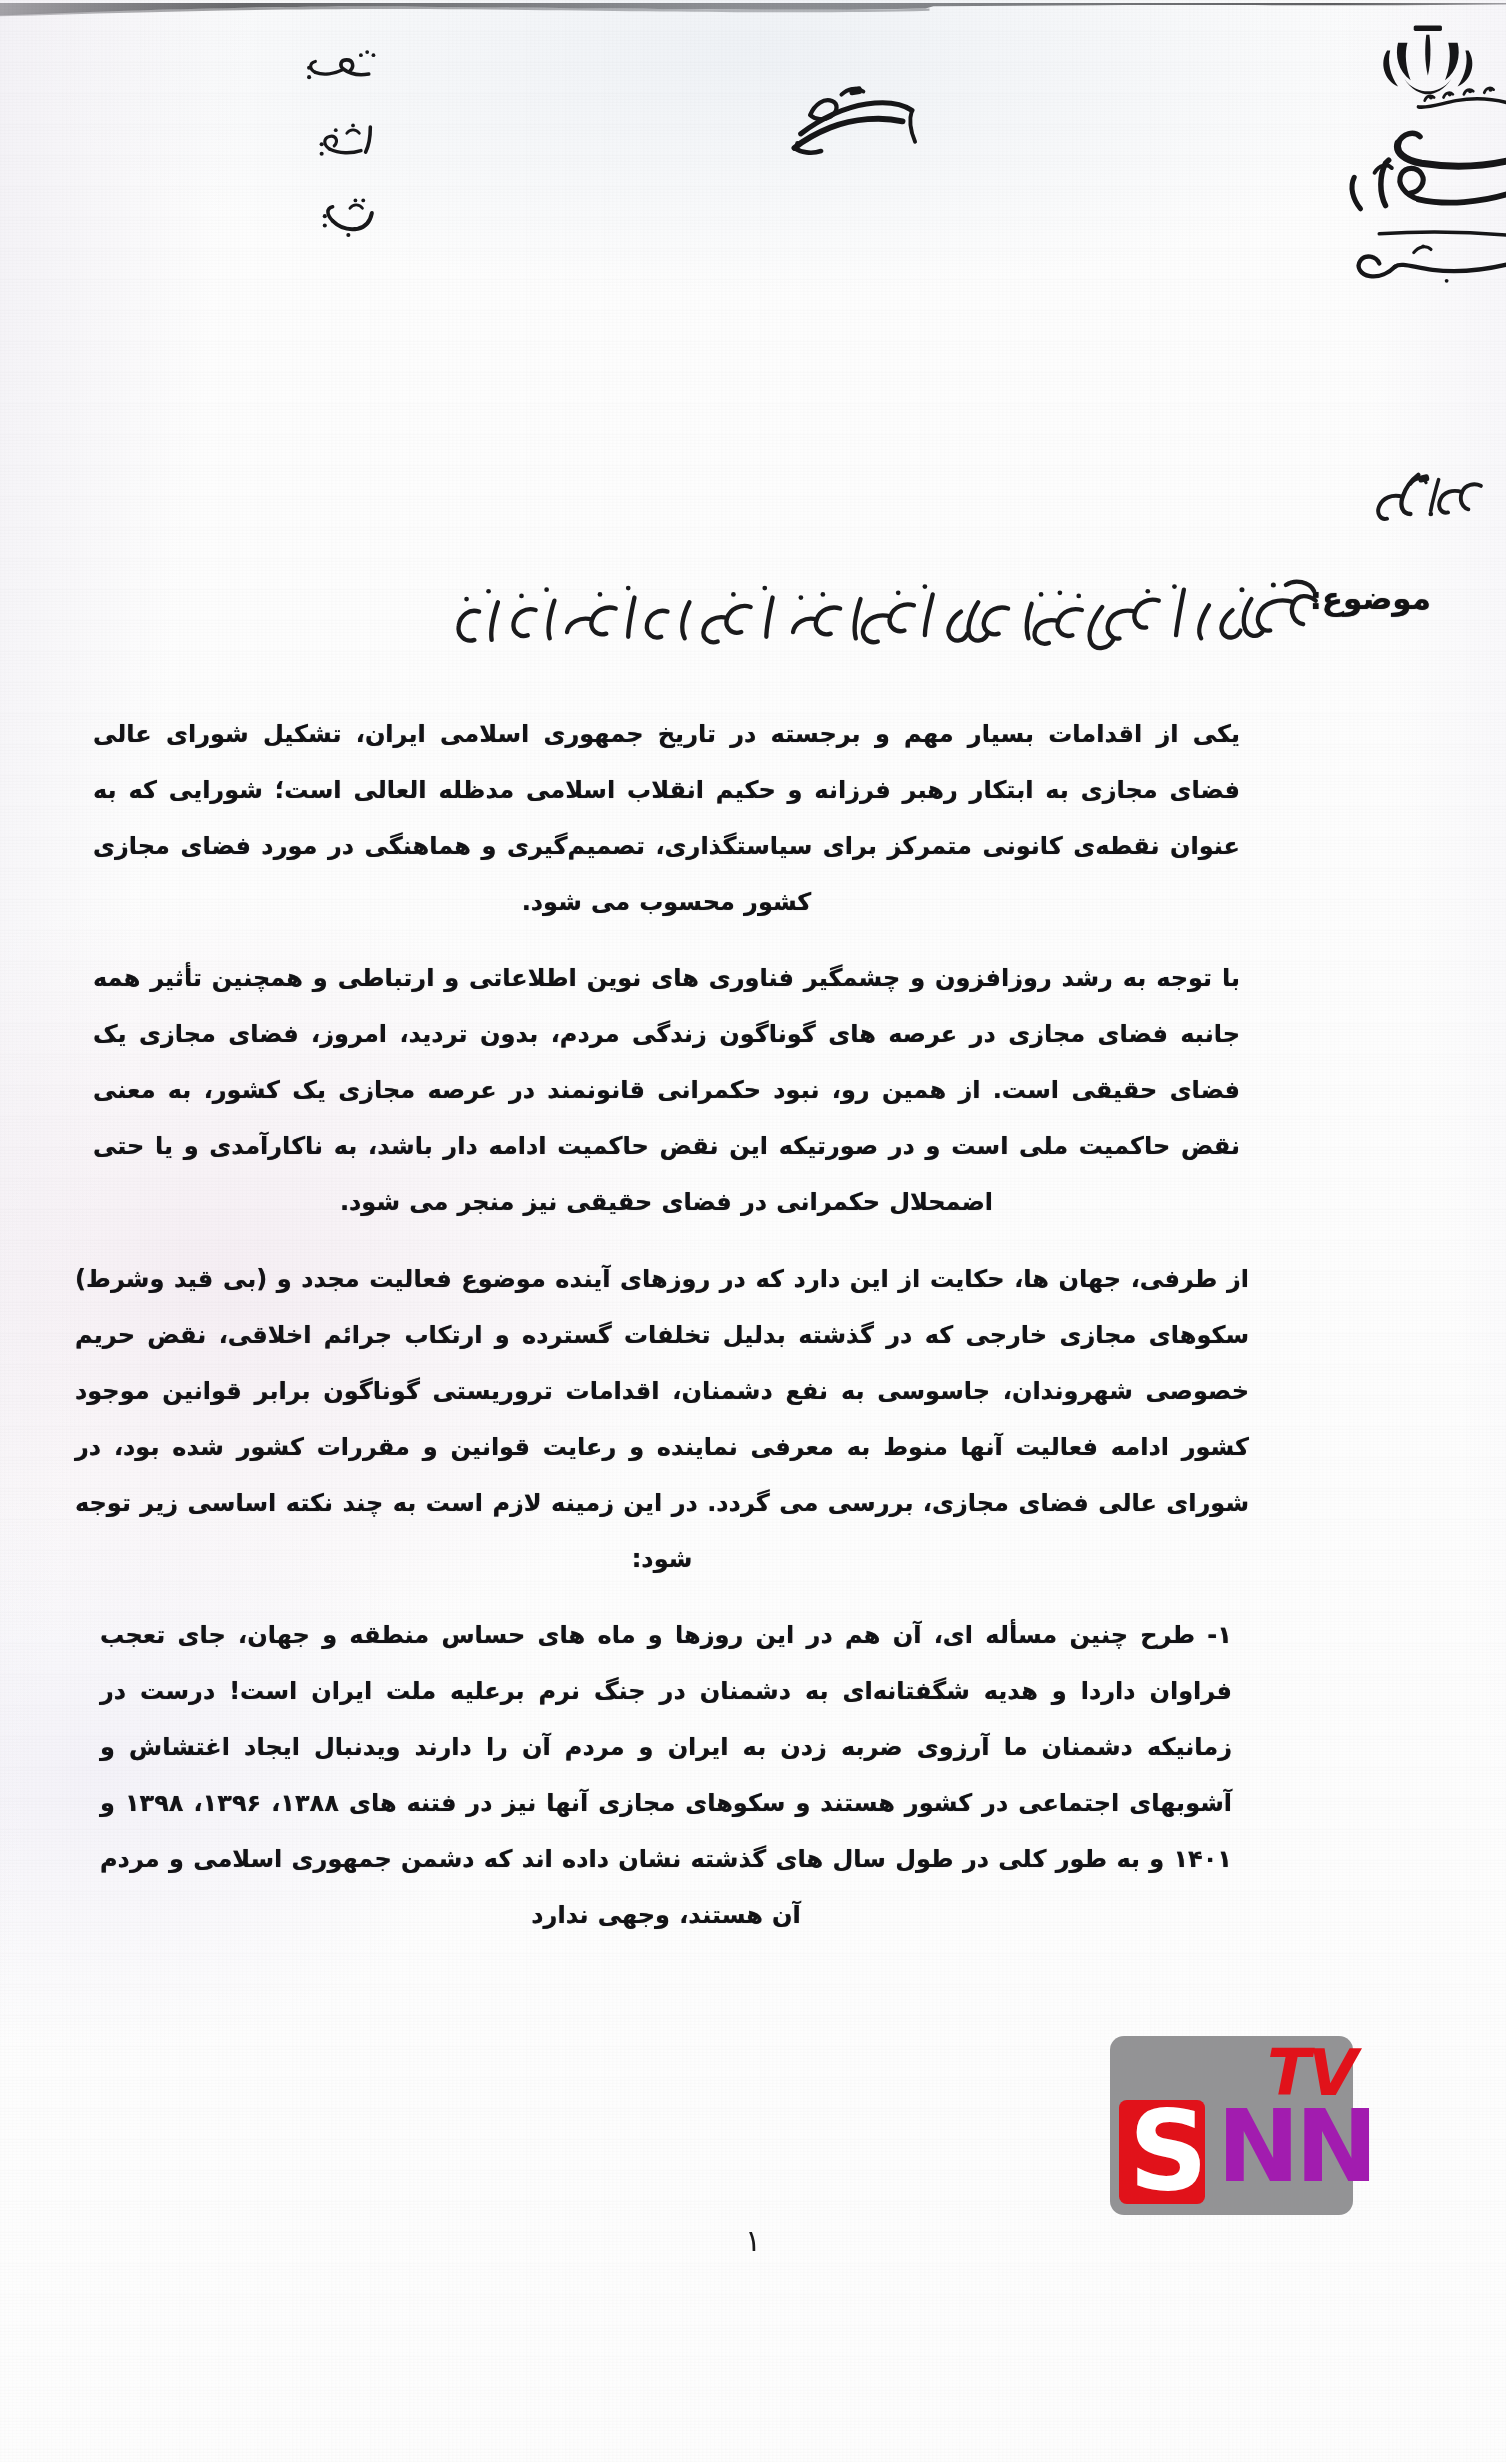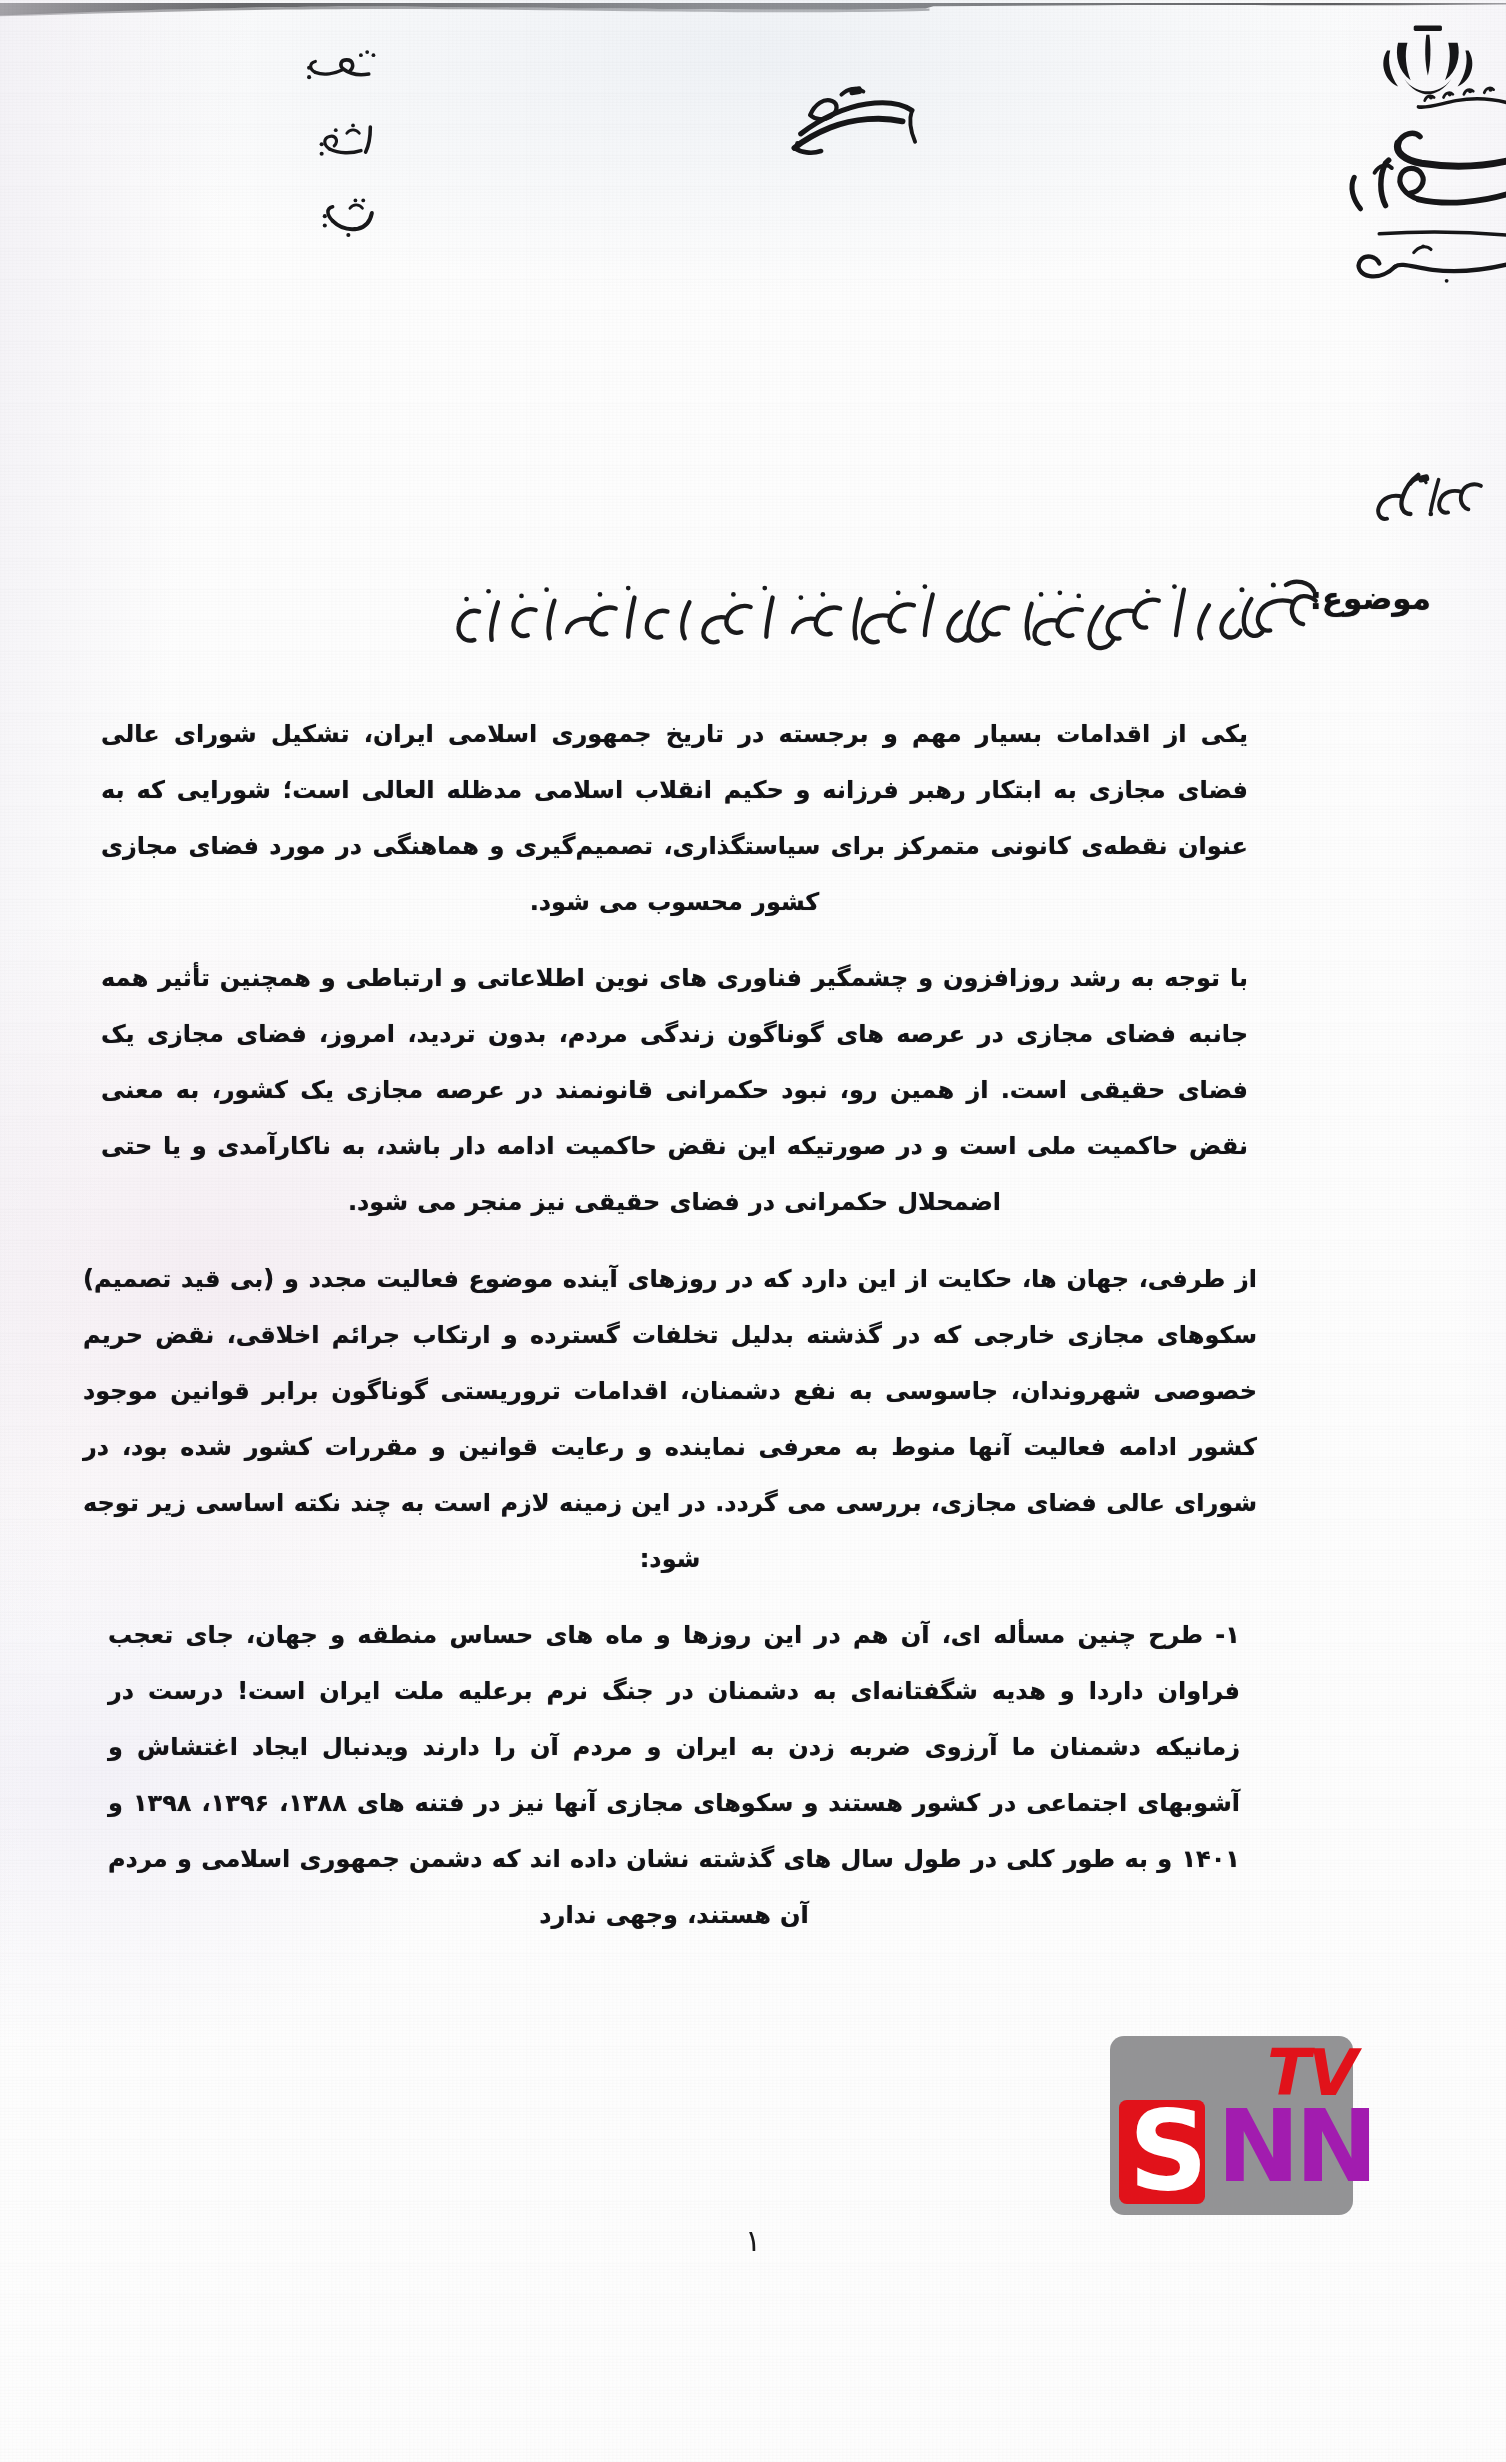--- a/index.html
+++ b/index.html
@@ -139,21 +139,20 @@
     height: 102px;
   }
 
   
   .body {
     position: absolute;
     top: 706px;
     left: 0;
     width: 1342px;
     z-index: 5;
-    margin-left: 8px;
   }
   .para {
     direction: rtl;
     text-align: justify;
     text-align-last: center;
     font-family: "DejaVu Sans", sans-serif;
     font-size: 24px;
     line-height: 56px;
     color: #131316;
     font-weight: bold;
@@ -463,21 +462,21 @@
         </g>
       </svg>
     </div>
   </div>
 
   <div class="body">
     <p class="para p-wide">یکی از اقدامات بسیار مهم و برجسته در تاریخ جمهوری اسلامی ایران، تشکیل شورای عالی فضای مجازی به ابتکار رهبر فرزانه و حکیم انقلاب اسلامی مدظله العالی است؛ شورایی که به عنوان نقطه‌ی کانونی متمرکز برای سیاستگذاری، تصمیم‌گیری و هماهنگی در مورد فضای مجازی کشور محسوب می شود.</p>
     <p class="para p-wide">با توجه به رشد روزافزون و چشمگیر فناوری های نوین اطلاعاتی و ارتباطی و همچنین تأثیر همه جانبه فضای مجازی در عرصه های گوناگون زندگی مردم، بدون تردید، امروز، فضای مجازی یک فضای حقیقی است. از همین رو، نبود حکمرانی قانونمند در عرصه مجازی یک کشور، به معنی نقض حاکمیت ملی است و در صورتیکه این نقض حاکمیت ادامه دار باشد، به ناکارآمدی و یا حتی اضمحلال حکمرانی در فضای حقیقی نیز منجر می شود.</p>
     <p class="para p-bleed">
       <span>از طرفی، جهان ها، حکایت از این دارد که در روزهای آینده موضوع فعالیت مجدد و</span>
-      <b class="strong">(بی قید تصمیم)</b>
+      <b class="strong">(بی قید وشرط)</b>
       <span>سکوهای مجازی خارجی که در گذشته بدلیل تخلفات گسترده و ارتکاب جرائم اخلاقی، نقض حریم خصوصی شهروندان، جاسوسی به نفع دشمنان، اقدامات تروریستی گوناگون برابر قوانین موجود کشور ادامه فعالیت آنها منوط به معرفی نماینده و رعایت قوانین و مقررات کشور شده بود، در شورای عالی فضای مجازی، بررسی می گردد. در این زمینه لازم است به چند نکته اساسی زیر توجه شود:</span>
     </p>
     <p class="para p-item">۱- طرح چنین مسأله ای، آن هم در این روزها و ماه های حساس منطقه و جهان، جای تعجب فراوان داردا و هدیه شگفتانه‌ای به دشمنان در جنگ نرم برعلیه ملت ایران است! درست در زمانیکه دشمنان ما آرزوی ضربه زدن به ایران و مردم آن را دارند ویدنبال ایجاد اغتشاش و آشوبهای اجتماعی در کشور هستند و سکوهای مجازی آنها نیز در فتنه های ۱۳۸۸، ۱۳۹۶، ۱۳۹۸ و ۱۴۰۱ و به طور کلی در طول سال های گذشته نشان داده اند که دشمن جمهوری اسلامی و مردم آن هستند، وجهی ندارد</p>
   </div>
 
   <div class="watermark">
     <div class="wm-box"></div>
     <div class="wm-tv">TV</div>
     <div class="wm-s">
         <span>S</span>

